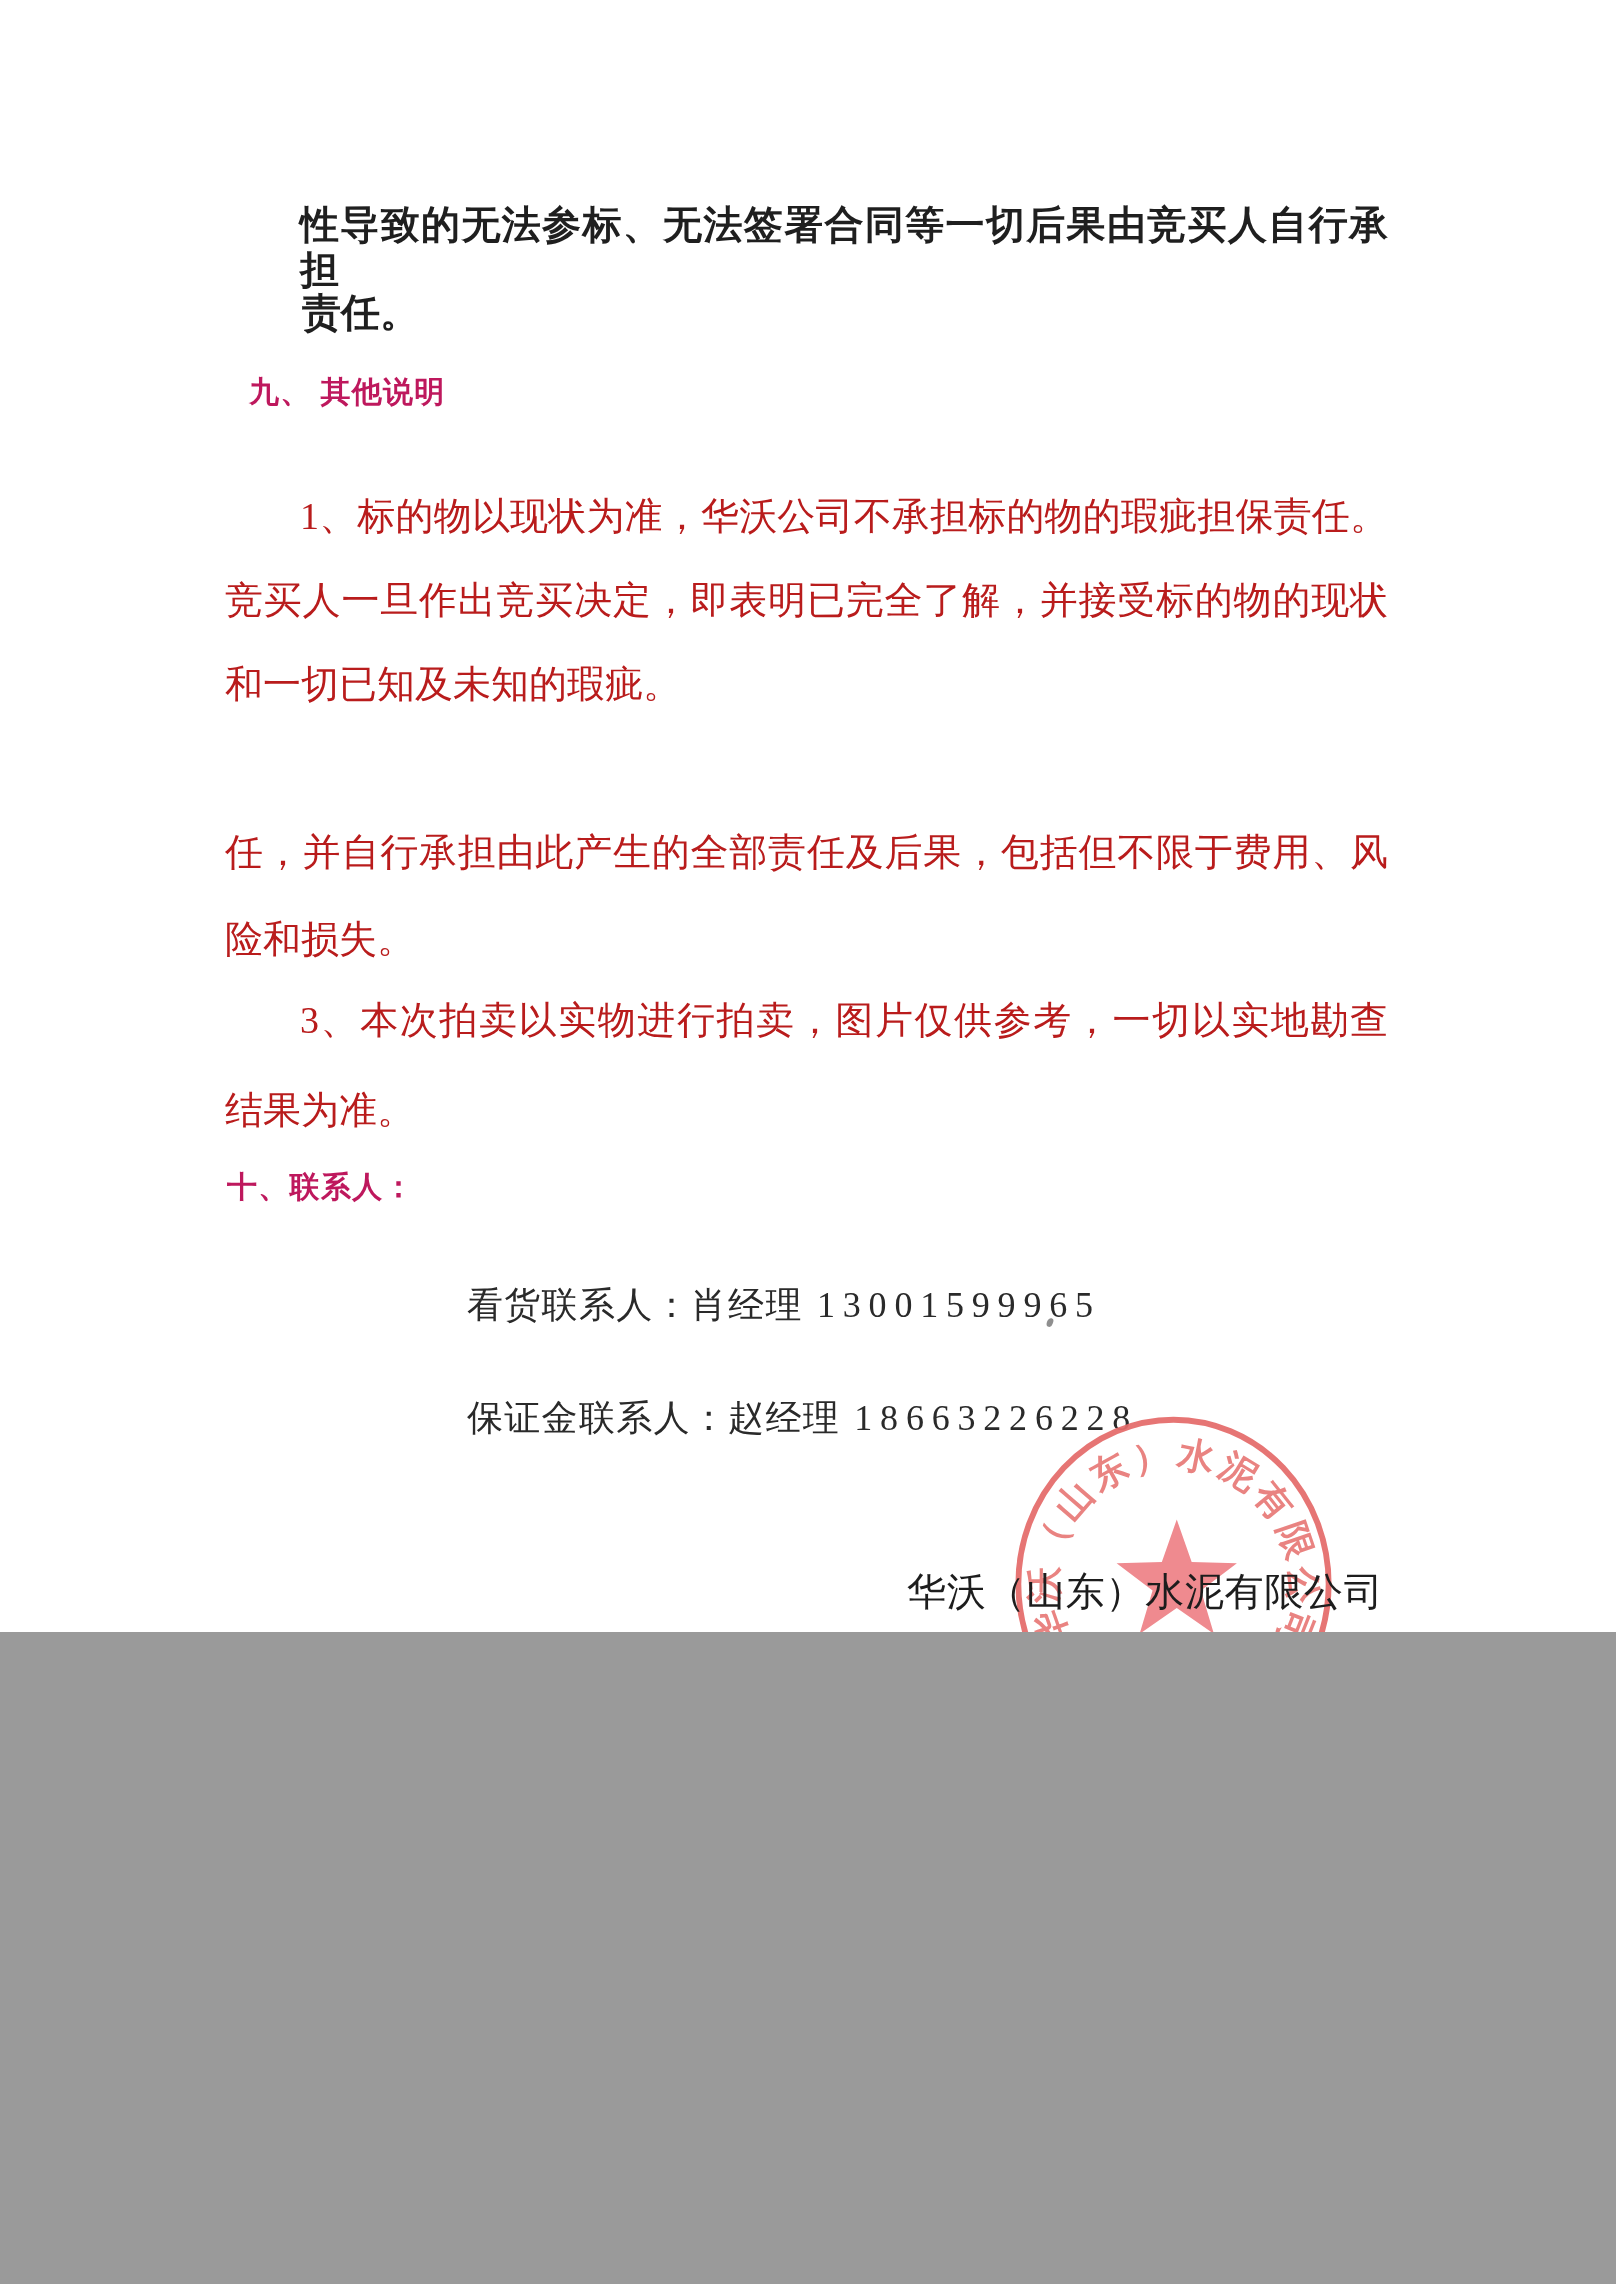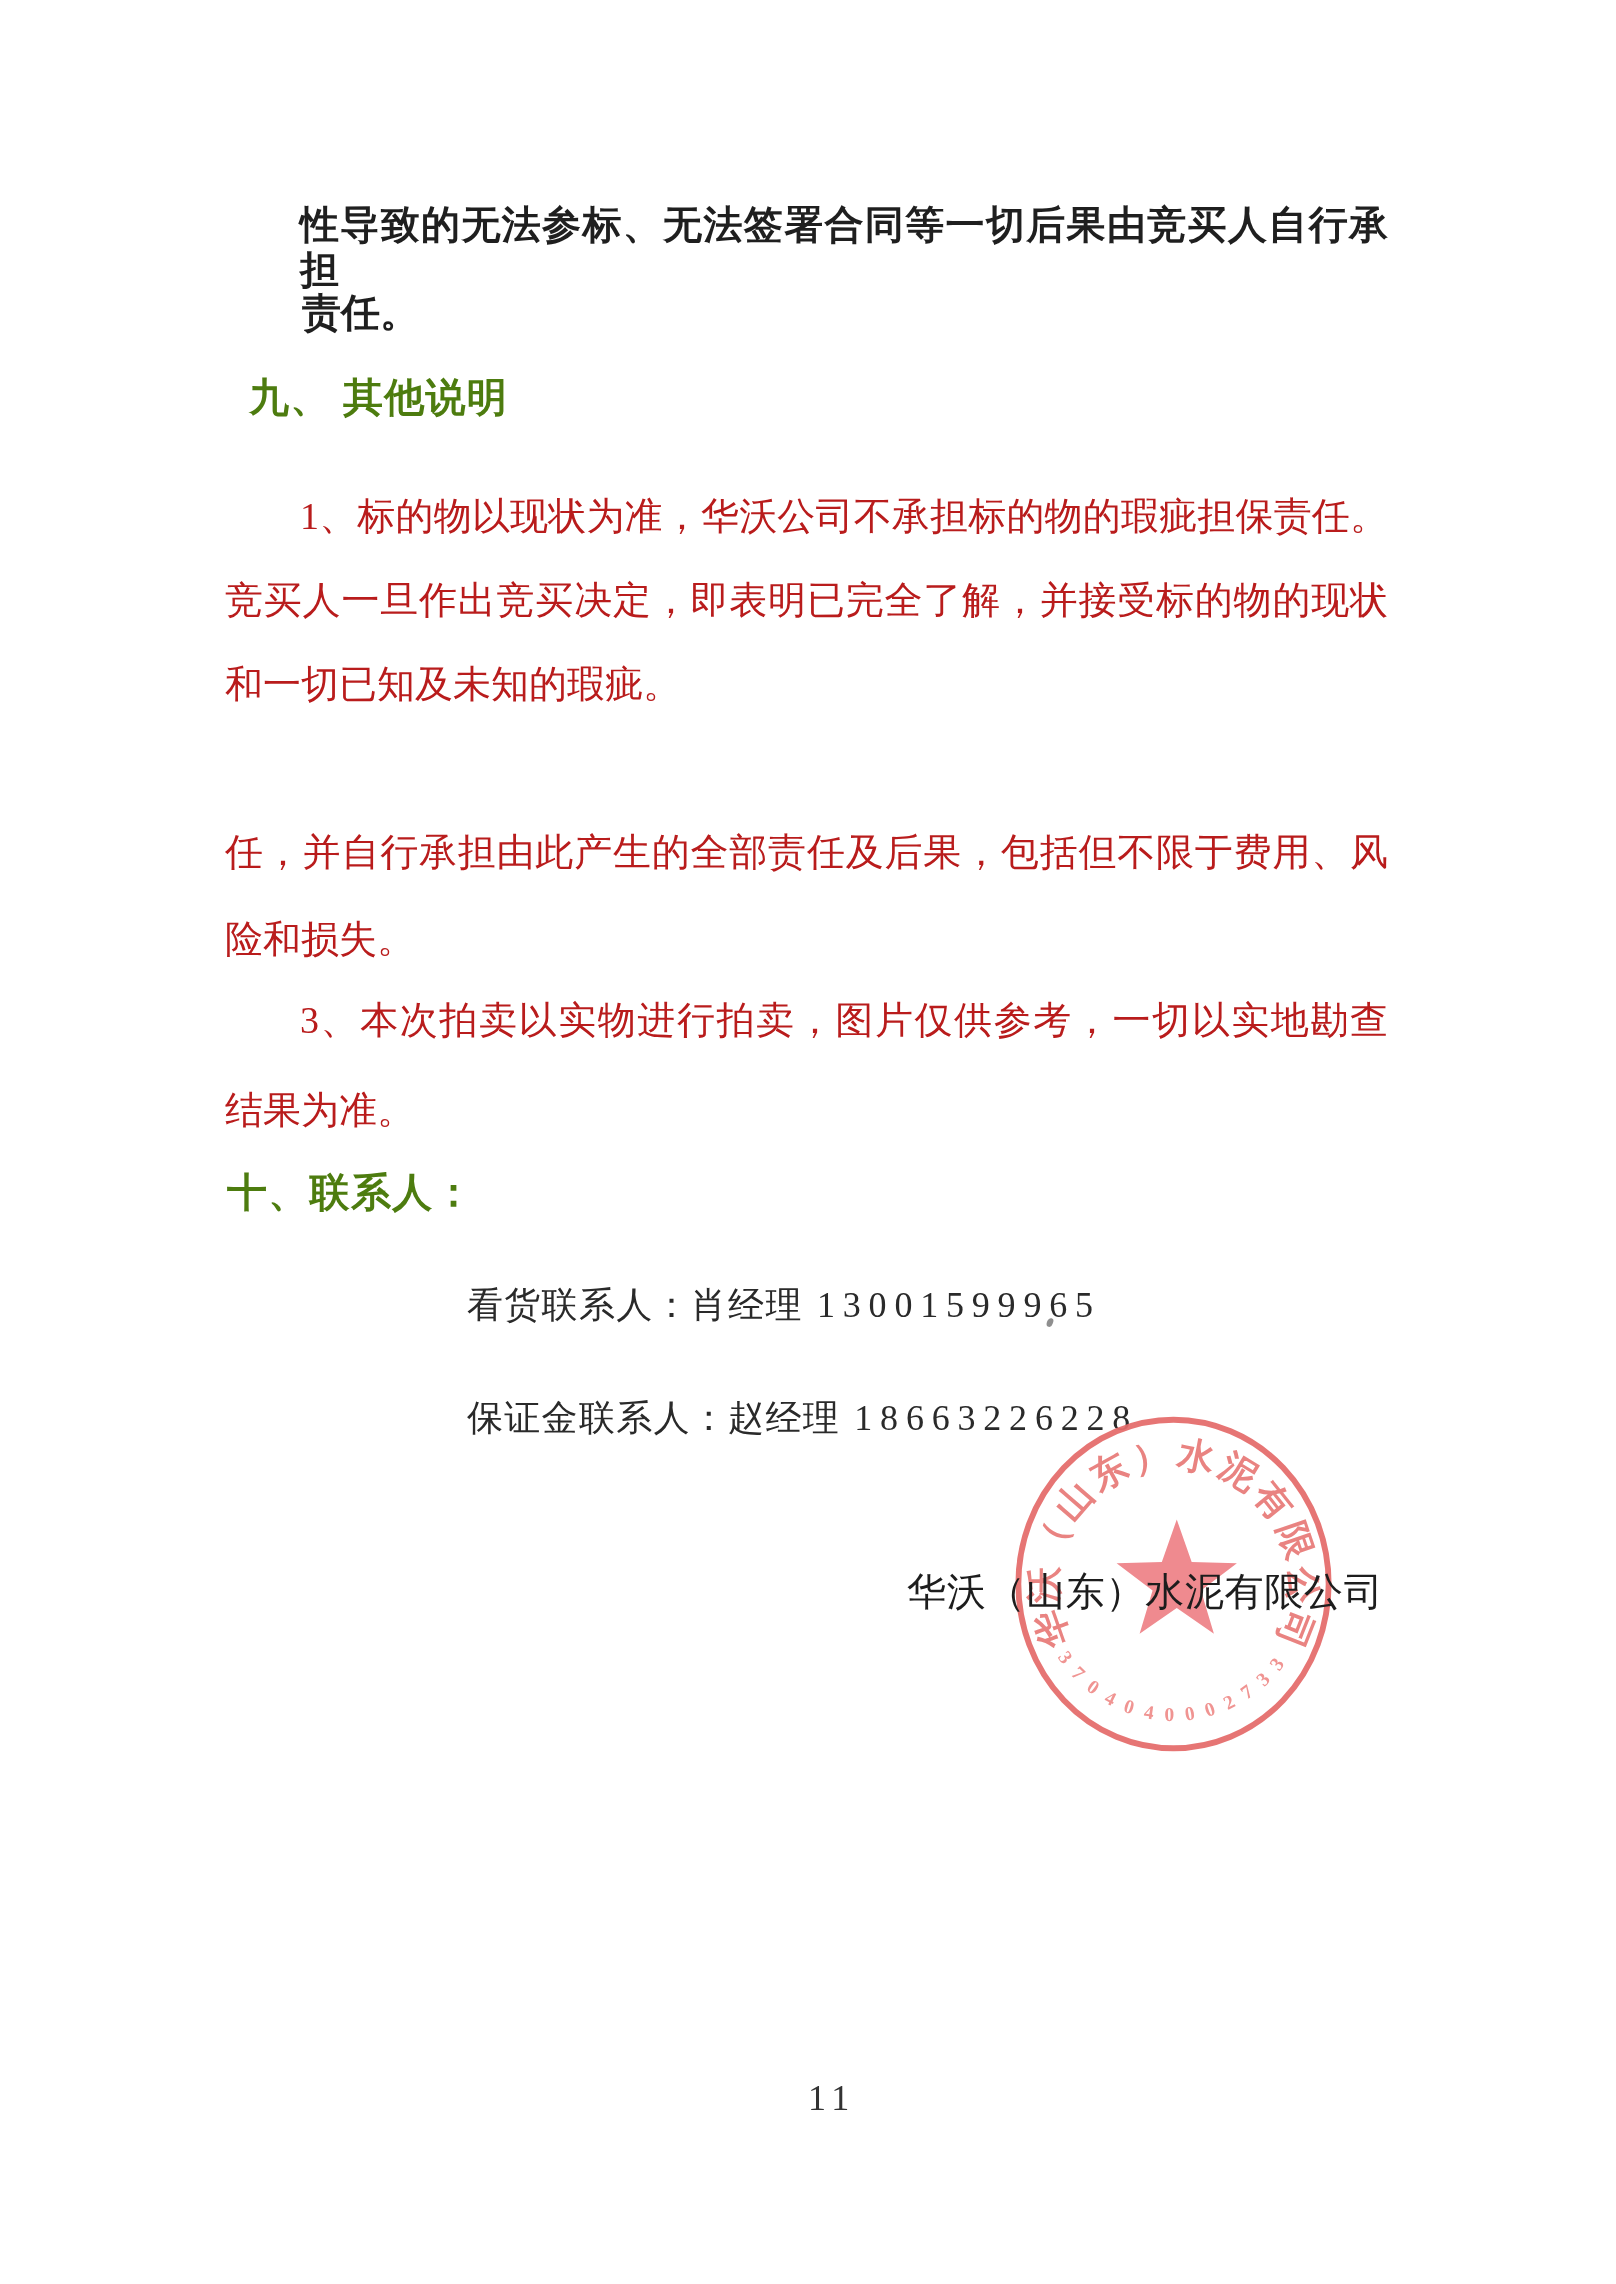--- a/index.html
+++ b/index.html
@@ -3,21 +3,21 @@
 <meta charset="utf-8">
 <style>
   html, body {
     margin: 0;
     padding: 0;
     background: #9a9a9a;
   }
   .page {
     position: relative;
     width: 1616px;
-    height: 2284px;
+    height: 1632px;
     margin: 0 auto;
     background: #ffffff;
     font-family: "Liberation Serif", "DejaVu Serif", serif;
     color: #2e2e2e;
     overflow: hidden;
   }
   .line {
     position: absolute;
     line-height: 1.15;
     white-space: nowrap;
@@ -30,23 +30,23 @@
   .body-text {
     font-size: 38px;
     color: #b91c1c;
   }
   .bold-text {
     font-size: 39px;
     font-weight: 700;
     color: #1f1f1f;
   }
   .heading {
-    font-size: 40px;
+    font-size: 30px;
     font-weight: 700;
-    color: #4d7c0f;
+    color: #be185d;
     letter-spacing: 1.3px;
   }
   .contact {
     font-size: 36px;
     color: #2a2a2a;
     letter-spacing: 1.3px;
     margin-left: 40px;
   }
   .contact .phone {
     margin-left: 14.3px;

